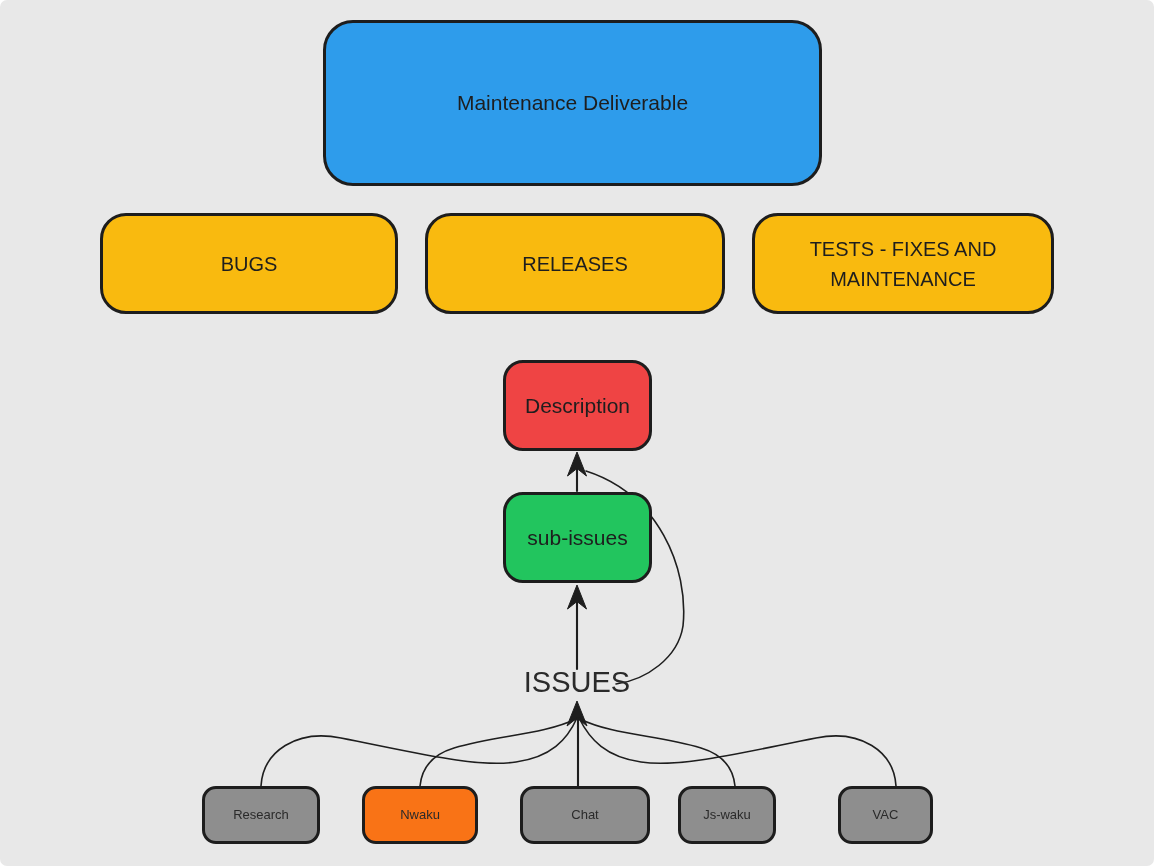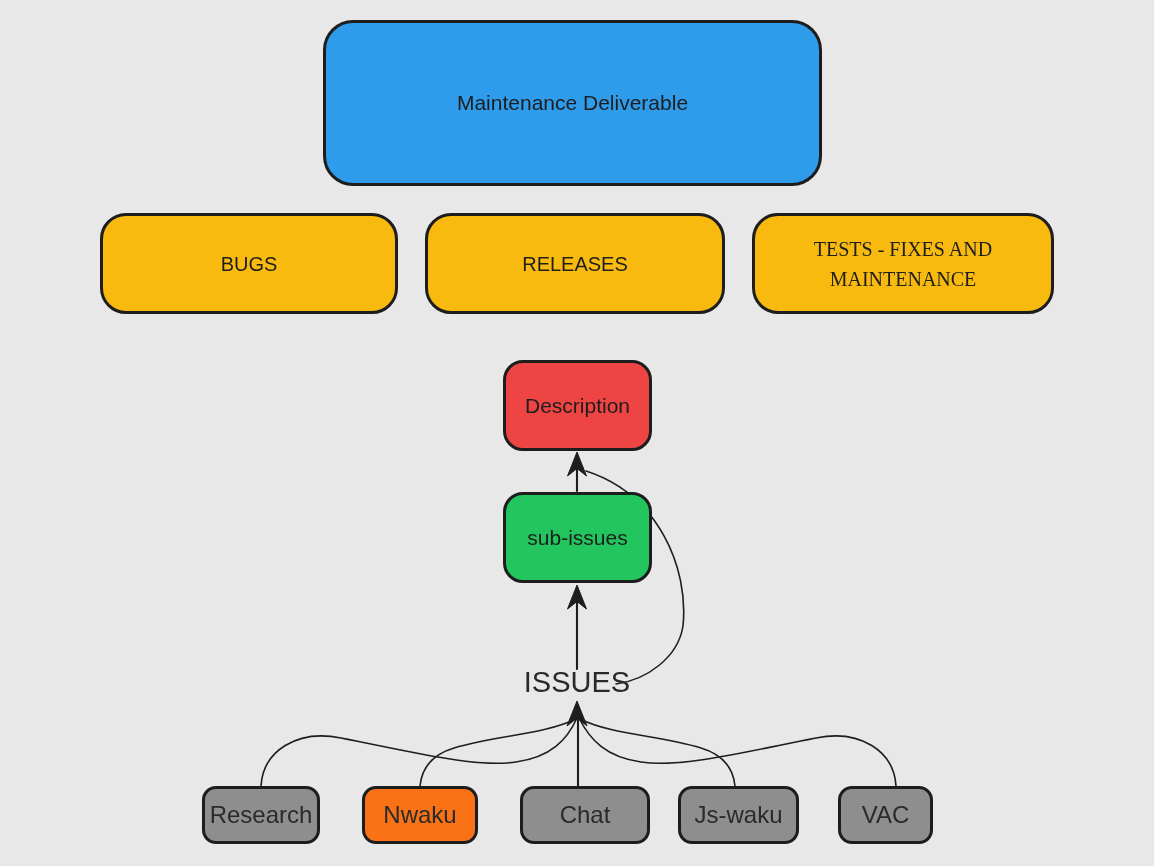--- a/index.html
+++ b/index.html
@@ -8,20 +8,21 @@
     width: 1154px;
     height: 866px;
     overflow: hidden;
     font-family: "Liberation Sans", "DejaVu Sans", sans-serif;
   }
   #canvas {
     position: relative;
     width: 1154px;
     height: 866px;
     background: #e8e8e8;
+    border-radius: 7px;
   }
   #edges {
     position: absolute;
     left: 0; top: 0;
     width: 1154px;
     height: 866px;
   }
   .edge {
     fill: none;
     stroke: #1e1e1e;
@@ -42,29 +43,29 @@
     display: flex;
     align-items: center;
     justify-content: center;
     text-align: center;
     color: #1e1e1e;
     line-height: 1.5;
   }
   .node-blue   { background: #2e9ceb; border-radius: 30px; font-size: 21px; }
   .node-orange { background: #f9ba0f; border-radius: 26px; font-size: 20px; }
   .node-yellow { background: #f8ee4b; border-radius: 20px; font-size: 21px; }
-  .node-gray   { background: #8e8e8e; border-radius: 14px; font-size: 24px; color: #2a2a2a; align-items: center; }
+  .node-gray   { background: #8e8e8e; border-radius: 14px; font-size: 13px; color: #2a2a2a; align-items: center; }
   .node-text-label {
     position: absolute;
     text-align: center;
     color: #2a2a2a;
     font-size: 29px;
     line-height: 32px;
   }
-  .node-pad { padding: 0 24px; font-family: Liberation Serif, serif; }
+  .node-pad { padding: 0 24px; }
 </style>
 </head>
 <body>
 
 <div id="canvas">
 
   <svg id="edges" viewBox="0 0 1154 866" xmlns="http://www.w3.org/2000/svg">
 
     <path class="edge shaft" d="M577 491 L577 468"></path>
     <path class="arrowhead" d="M577 452 L586.5 476 L577 468.5 L567.5 476 Z"></path>
@@ -109,20 +110,20 @@
 
   <div class="node node-gray" style="left: 202px; top: 786px; width: 118px; height: 58px; background: rgb(142, 142, 142);">
     <span>Research</span>
   </div>
   <div class="node node-gray" style="left: 362px; top: 786px; width: 116px; height: 58px; background: #f97316;">
     <span>Nwaku</span>
   </div>
   <div class="node node-gray" style="left: 520px; top: 786px; width: 130px; height: 58px; background: rgb(142, 142, 142);">
     <span>Chat</span>
   </div>
-  <div class="node node-gray" style="left: 678px; top: 786px; width: 121px; height: 58px; background: rgb(142, 142, 142);">
+  <div class="node node-gray" style="left: 678px; top: 786px; width: 98px; height: 58px; background: rgb(142, 142, 142);">
     <span>Js-waku</span>
   </div>
   <div class="node node-gray" style="left: 838px; top: 786px; width: 95px; height: 58px; background: rgb(142, 142, 142);">
     <span>VAC</span>
   </div>
 
 </div>
 
 </body></html>

